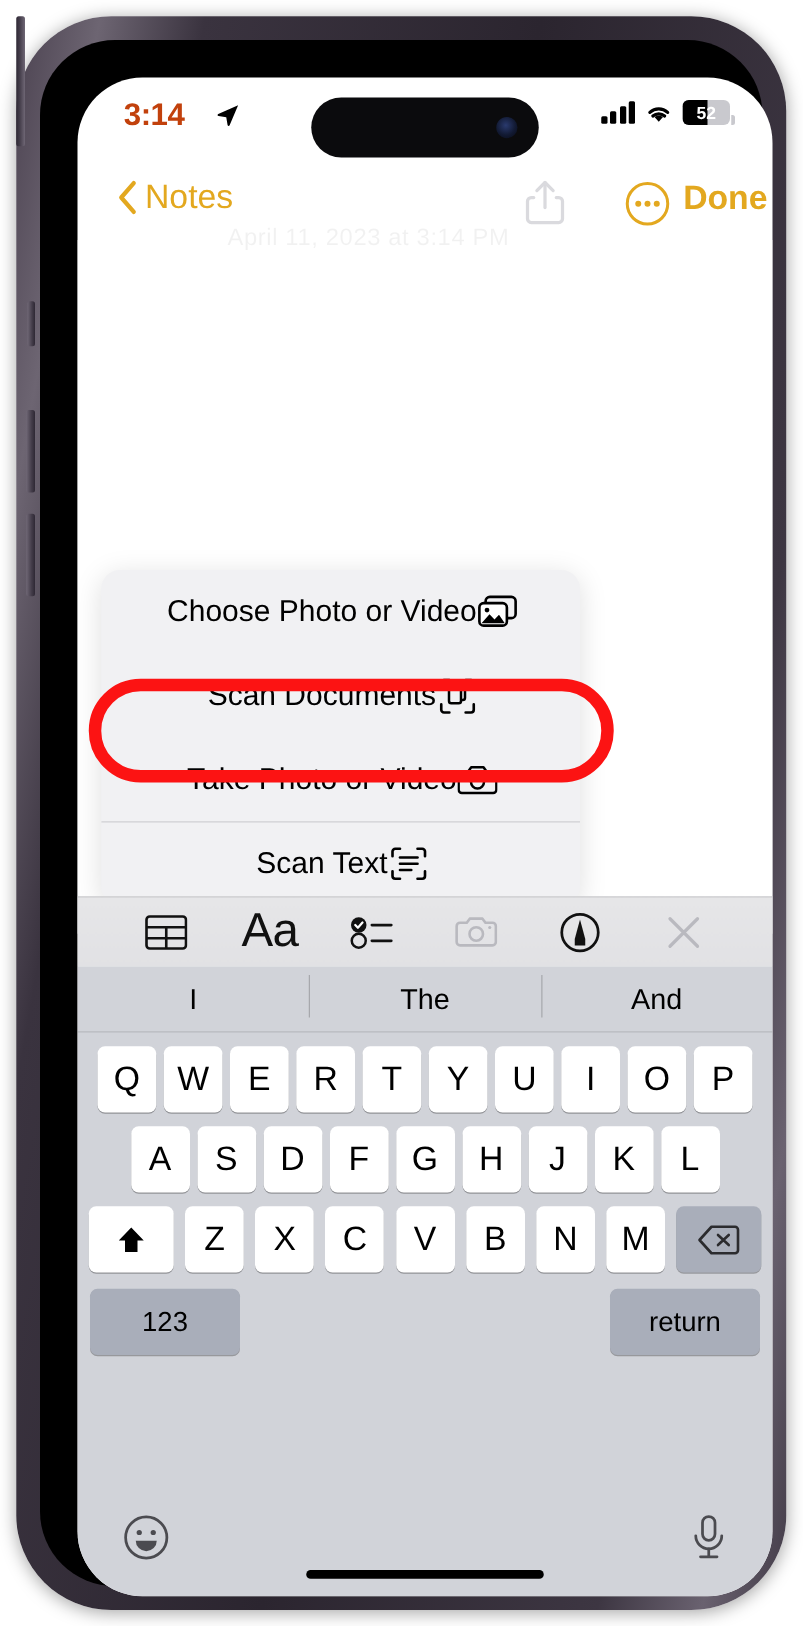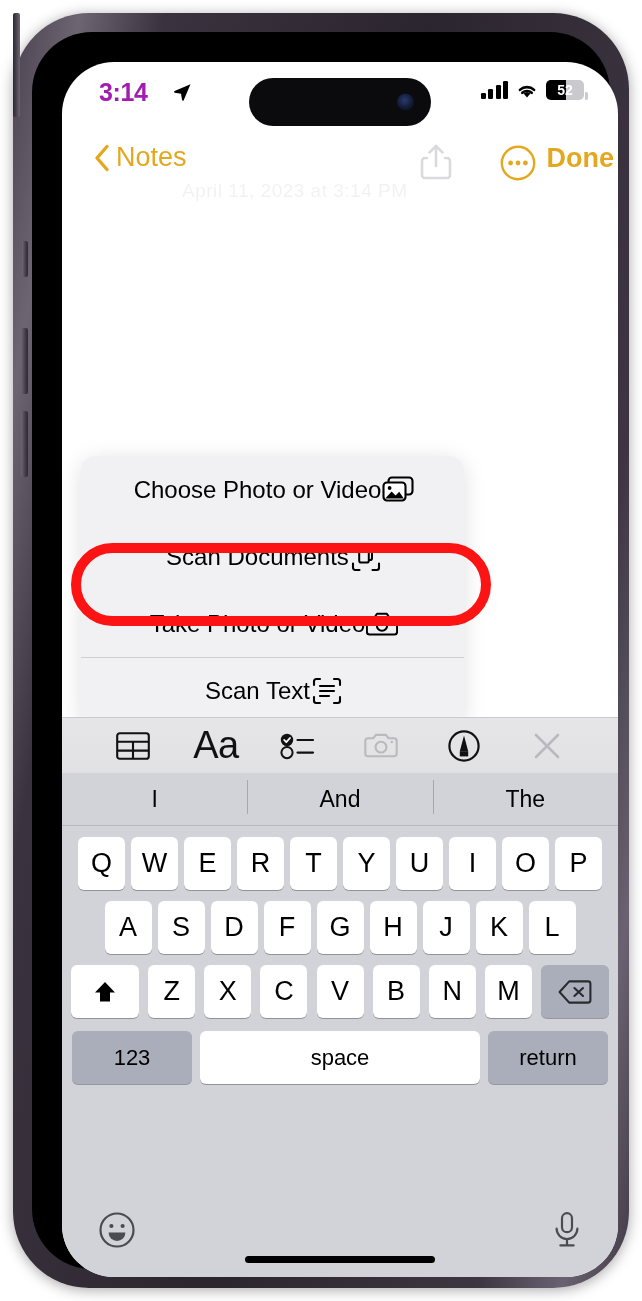--- a/index.html
+++ b/index.html
@@ -78,21 +78,21 @@
     position: absolute;
     left: 0; top: 0; width: 100%; height: 62px;
     z-index: 25;
   }
   #status-time {
     position: absolute;
     left: 37px; top: 16px;
     font-size: 25px;
     font-weight: bold;
     letter-spacing: -0.4px;
-    color: #a21caf;
+    color: #c2410c;
   }
   #location-arrow { position: absolute; left: 110px; top: 20px; }
   #status-right { position: absolute; right: 30px; top: 18px; display: flex; align-items: center; gap: 7px; }
   .sig-bar { width: 5px; background: #000; border-radius: 1.2px; display:inline-block; }
 
   #battery-shell {
     position: relative; width: 38px; height: 20px;
     border-radius: 5px; background: #c9c9ce; overflow: hidden;
   }
   #battery-fill {
@@ -428,22 +428,22 @@
           <svg width="32" height="32" viewBox="0 0 32 32">
             <path d="M5 5 L27 27 M27 5 L5 27" stroke="#b9b9bf" stroke-width="2.6" stroke-linecap="round"></path>
           </svg>
         </div>
       </div>
 
       <div id="keyboard">
 
         <div id="predict-bar">
           <div class="predict-cell">I</div>
+          <div class="predict-cell">The</div>
           <div class="predict-cell">And</div>
-          <div class="predict-cell">The</div>
         </div>
 
         <div class="kb-row" id="row-1">
           <div class="key letter">Q</div>
           <div class="key letter">W</div>
           <div class="key letter">E</div>
           <div class="key letter">R</div>
           <div class="key letter">T</div>
           <div class="key letter">Y</div>
           <div class="key letter">U</div>
@@ -480,21 +480,20 @@
           <div class="key backspace dark">
             <svg width="34" height="26" viewBox="0 0 34 26">
               <path d="M11.2 2.4 H30 a2.4 2.4 0 0 1 2.4 2.4 v16.4 a2.4 2.4 0 0 1 -2.4 2.4 H11.2 L1.6 13 Z" stroke="#2b2b2e" stroke-width="2.1" fill="none" stroke-linejoin="round"></path>
               <path d="M16.4 9 L25 17 M25 9 L16.4 17" stroke="#2b2b2e" stroke-width="2.1" stroke-linecap="round"></path>
             </svg>
           </div>
         </div>
 
         <div class="kb-row" id="row-4">
           <div class="key num dark">123</div>
-          <div class="key space">space</div>
           <div class="key return dark">return</div>
         </div>
 
         <div id="kb-bottom">
           <div>
             <svg width="38" height="38" viewBox="0 0 38 38">
               <circle cx="19" cy="19" r="16.5" stroke="#4b4b50" stroke-width="2.2" fill="none"></circle>
               <circle cx="13.4" cy="15" r="2.1" fill="#4b4b50"></circle>
               <circle cx="24.6" cy="15" r="2.1" fill="#4b4b50"></circle>
               <path d="M10.6 21.5 H27.4 a8.4 8.4 0 0 1 -16.8 0 Z" fill="#4b4b50"></path>

